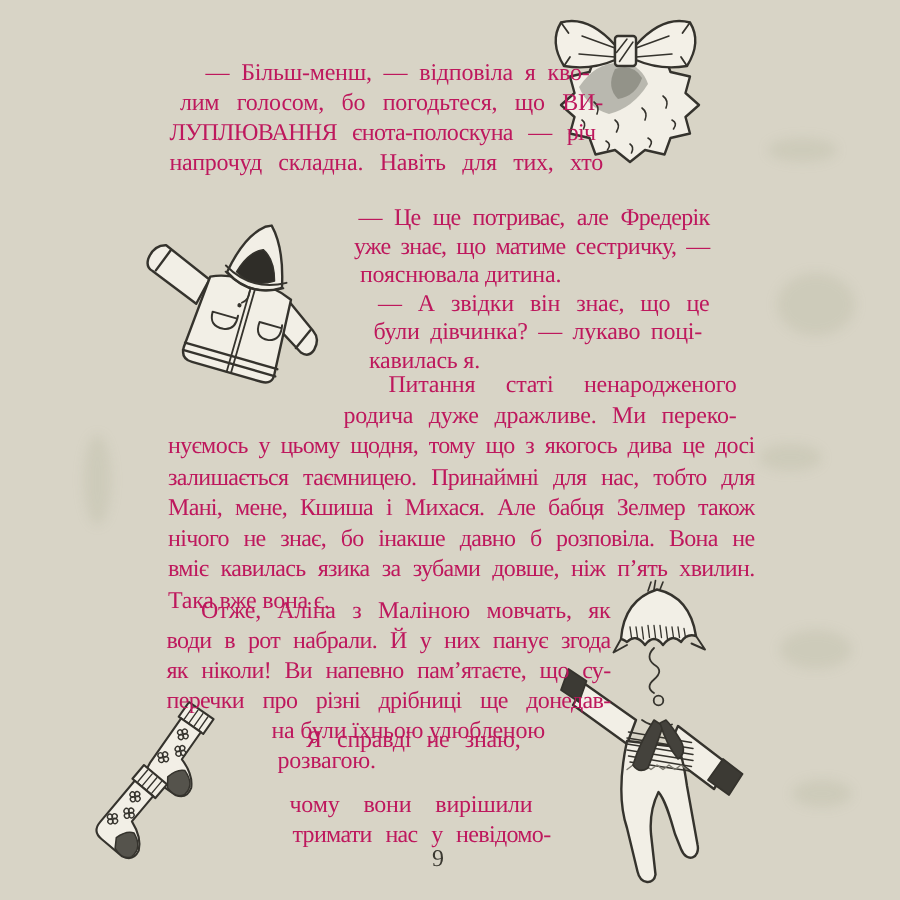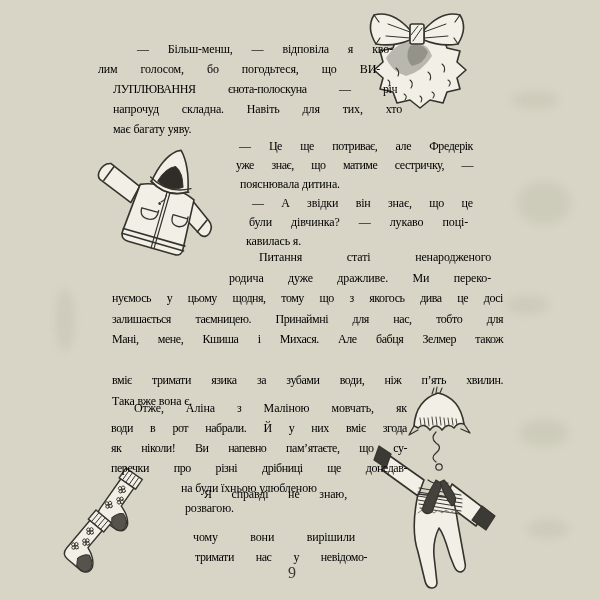--- a/index.html
+++ b/index.html
@@ -9,24 +9,24 @@
       radial-gradient(ellipse 120px 60px at 555px 210px, rgba(150,156,126,.10), transparent 70%),
       radial-gradient(ellipse 90px 40px at 540px 100px, rgba(150,156,126,.09), transparent 70%),
       radial-gradient(ellipse 100px 50px at 545px 440px, rgba(150,156,126,.08), transparent 70%),
       radial-gradient(ellipse 300px 300px at 50% 45%, #f3f0e7 0%, #f1ede2 60%, #edе9dc 100%),
       #f1ede2;
     font-family:"Liberation Serif","DejaVu Serif",serif;
     color:#34322c;
   }
   .line{
     position:absolute;
-    font-size:12px;line-height:20px;height:20px;
+    font-size:16px;line-height:20px;height:20px;
     letter-spacing:-0.15px;
     white-space:normal;
-    color:#000000;
+    color:#be185d;
   }
   .j{text-align:justify;text-align-last:justify;}
   .tight{letter-spacing:-0.45px;}
   .pagenum{
     position:absolute;left:272px;top:564px;width:40px;
     text-align:center;font-size:16px;color:#3a3830;
   }
   .illo{position:absolute;overflow:visible;}
   .illo path,.illo circle,.illo line,.illo rect{vector-effect:none;}
   .smudge{
@@ -161,43 +161,43 @@
       <path d="M45 104 L87 111 M44 108 L88 115 M44 112 L88 119 M44 116 L88 123 M45 120 L87 127 M46 124 L86 130" stroke-width="1"></path>
       <path d="M44 129 l4 -3 4 3 4 -3 4 3 4 -3 4 3 4 -3 4 3 4 -3 4 3" stroke="#7b796f" stroke-width="0.9"></path>
 
       <path d="M54 96 Q62 102 74 99" stroke-width="1.2"></path>
       <path fill="#44423c" stroke-width="1.1" d="M62 96 Q52 112 48 126 Q52 132 58 128 Q64 112 68 100 Z"></path>
       <path fill="#44423c" stroke-width="1.1" d="M66 98 Q70 112 78 122 Q84 118 80 110 Q74 100 70 96 Z"></path>
     </g>
   </svg>
 
   <span class="line j" style="left:137px;top:39px;width:256px">— Більш-менш, — відповіла я кво-</span>
-  <span class="line j" style="left:98px;top:59px;width:282px">лим голосом, бо погодьтеся, що ВИ-</span>
+  <span class="line j" style="left:120px;top:59px;width:282px">лим голосом, бо погодьтеся, що ВИ-</span>
   <span class="line j tight" style="left:113px;top:79px;width:284px">ЛУПЛЮВАННЯ єнота-полоскуна — річ</span>
   <span class="line j" style="left:113px;top:99px;width:289px">напрочуд складна. Навіть для тих, хто</span>
-  <span class="line" style="left:113px;top:119px">має багату уяву.</span>
 
   <span class="line j tight" style="left:239px;top:136px;width:234px">— Це ще потриває, але Фредерік</span>
   <span class="line j tight" style="left:236px;top:155px;width:237px">уже знає, що матиме сестричку, —</span>
   <span class="line" style="left:240px;top:174px">пояснювала дитина.</span>
 
   <span class="line j" style="left:252px;top:193px;width:221px">— А звідки він знає, що це</span>
   <span class="line j" style="left:249px;top:212px;width:219px">були дівчинка? — лукаво поці-</span>
   <span class="line" style="left:246px;top:231px">кавилась я.</span>
 
   <span class="line j" style="left:229px;top:268px;width:262px">родича дуже дражливе. Ми переко-</span>
   <span class="line j" style="left:259px;top:247px;width:232px">Питання статі ненародженого</span>
   <span class="line j tight" style="left:112px;top:309px;width:391px">залишається таємницею. Принаймні для нас, тобто для</span>
   <span class="line j tight" style="left:112px;top:288px;width:391px">нуємось у цьому щодня, тому що з якогось дива це досі</span>
   <span class="line j tight" style="left:112px;top:329px;width:391px">Мані, мене, Кшиша і Михася. Але бабця Зелмер також</span>
-  <span class="line j tight" style="left:112px;top:370px;width:391px">вміє тримати язика за зубами води, ніж п’ять хвилин.</span>
+  <span class="line j tight" style="left:112px;top:350px;width:391px">нічого не знає, бо інакше давно б розповіла. Вона не</span>
+  <span class="line j tight" style="left:112px;top:370px;width:391px">вміє кавилась язика за зубами довше, ніж п’ять хвилин.</span>
   <span class="line" style="left:112px;top:391px">Така вже вона є.</span>
 
   <span class="line j" style="left:134px;top:398px;width:273px">Отже, Аліна з Маліною мовчать, як</span>
-  <span class="line j tight" style="left:111px;top:418px;width:296px">води в рот набрали. Й у них вміє згода</span>
+  <span class="line j tight" style="left:111px;top:418px;width:296px">води в рот набрали. Й у них панує згода</span>
   <span class="line j tight" style="left:111px;top:438px;width:296px">як ніколи! Ви напевно пам’ятаєте, що су-</span>
   <span class="line" style="left:181px;top:478px">на були їхньою улюбленою</span>
   <span class="line j tight" style="left:111px;top:458px;width:296px">перечки про різні дрібниці ще донедав-</span>
   <span class="line" style="left:185px;top:498px">розвагою.</span>
 
   <span class="line j" style="left:204px;top:484px;width:143px">Я справді не знаю,</span>
   <span class="line j" style="left:193px;top:527px;width:162px">чому вони вирішили</span>
   <span class="line j tight" style="left:195px;top:547px;width:172px">тримати нас у невідомо-</span>
 
   <div class="pagenum">9</div>

